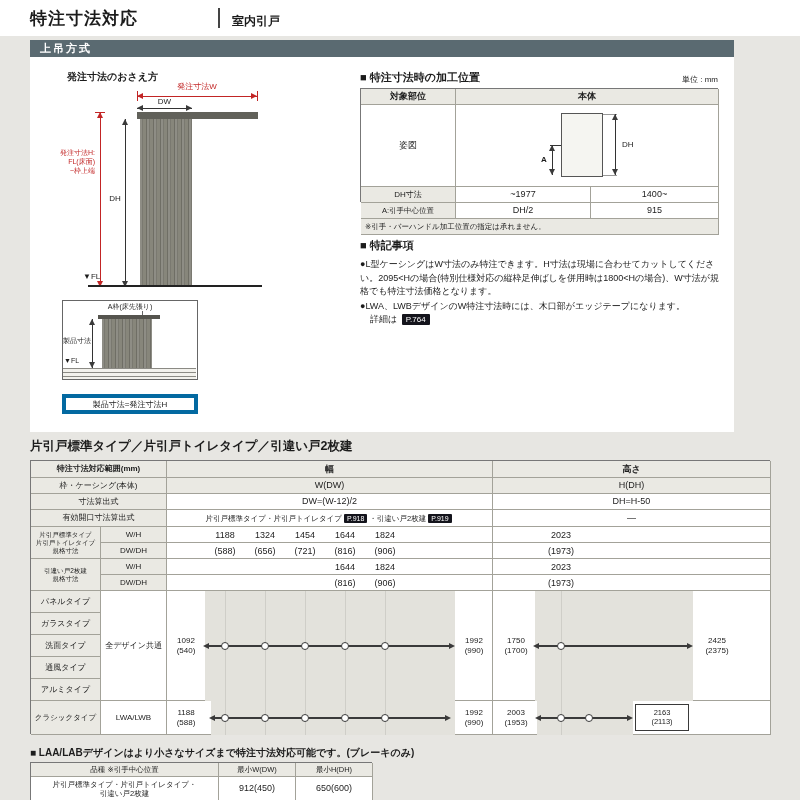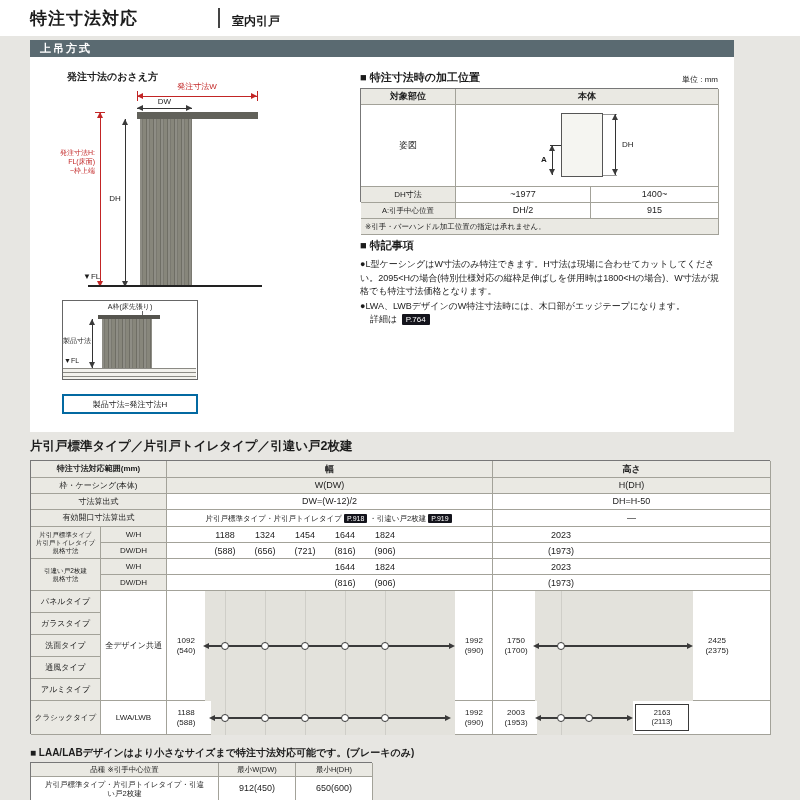--- a/index.html
+++ b/index.html
@@ -91,21 +91,21 @@
   <div class="lab s7" style="left:0;top:3px;width:136px;text-align:center">A枠(床先張り)</div>
   <div class="vline" style="left:80px;top:11px;height:4px;border-color:#666"></div>
   <div class="abs" style="left:36px;top:15px;width:62px;height:4px;background:#55544e"></div>
   <div class="abs wood" style="left:40px;top:19px;width:50px;height:49px"></div>
   <div class="vline" style="left:30px;top:19px;height:49px"></div>
   <div class="aU" style="left:27px;top:19px"></div>
   <div class="aD" style="left:27px;top:62px"></div>
   <div class="lab" style="left:1px;top:36px;font-size:7px">製品寸法</div>
   <div class="lab" style="left:2px;top:56px;font-size:7px">▼FL</div>
   <div class="abs" style="left:1px;top:68px;width:133px;height:11px;background:repeating-linear-gradient(180deg,#8b8a84 0 1px,#f2f1ec 1px 4px)"></div>
-  <div class="abs" style="left:0;top:94px;width:136px;height:20px;border:2px solid #0369a1;background:#fff;display:flex;align-items:center;justify-content:center;font-size:8px">製品寸法=発注寸法H</div>
+  <div class="abs" style="left:0;top:94px;width:136px;height:20px;border:4px solid #0369a1;background:#fff;display:flex;align-items:center;justify-content:center;font-size:8px">製品寸法=発注寸法H</div>
 </div>
 
 <div class="abs dtitle" style="left:360px;top:70px;font-size:11px">■ 特注寸法時の加工位置</div>
 <div class="abs" style="left:620px;top:74px;width:98px;font-size:8px;text-align:right">単位 : mm</div>
 <div class="abs tbl" style="left:360px;top:88px;width:358px;height:114px">
   <div class="cell g b" style="left:0;top:0;width:95px;height:16px">対象部位</div>
   <div class="cell g b" style="left:95px;top:0;width:263px;height:16px">本体</div>
   <div class="cell" style="left:0;top:16px;width:95px;height:82px">姿図</div>
   <div class="cell" style="left:95px;top:16px;width:263px;height:82px">
     <div class="abs" style="left:105px;top:8px;width:42px;height:64px;border:1px solid #555;background:#f5f5f1"></div>
@@ -307,16 +307,16 @@
       <div>(2113)</div>
     </div>
   </div>
 </div>
 
 <div class="abs bnote" style="left:30px;top:746px">■ LAA/LABデザインはより小さなサイズまで特注寸法対応可能です。(ブレーキのみ)</div>
 <div class="abs tbl" style="left:30px;top:762px;width:342px;height:38px">
   <div class="cell g s75" style="left:0;top:0;width:188px;height:14px">品種 ※引手中心位置</div>
   <div class="cell g s75" style="left:188px;top:0;width:77px;height:14px">最小W(DW)</div>
   <div class="cell g s75" style="left:265px;top:0;width:77px;height:14px">最小H(DH)</div>
-  <div class="cell s75" style="left:0;top:14px;width:188px;height:24px;padding:1px 12px">片引戸標準タイプ・片引戸トイレタイプ・引違い戸2枚建</div>
+  <div class="cell s75" style="left:0;top:14px;width:188px;height:24px;padding:1px 20px">片引戸標準タイプ・片引戸トイレタイプ・引違い戸2枚建</div>
   <div class="cell" style="left:188px;top:14px;width:77px;height:24px">912(450)</div>
   <div class="cell" style="left:265px;top:14px;width:77px;height:24px">650(600)</div>
 </div>
 
 </body></html>

